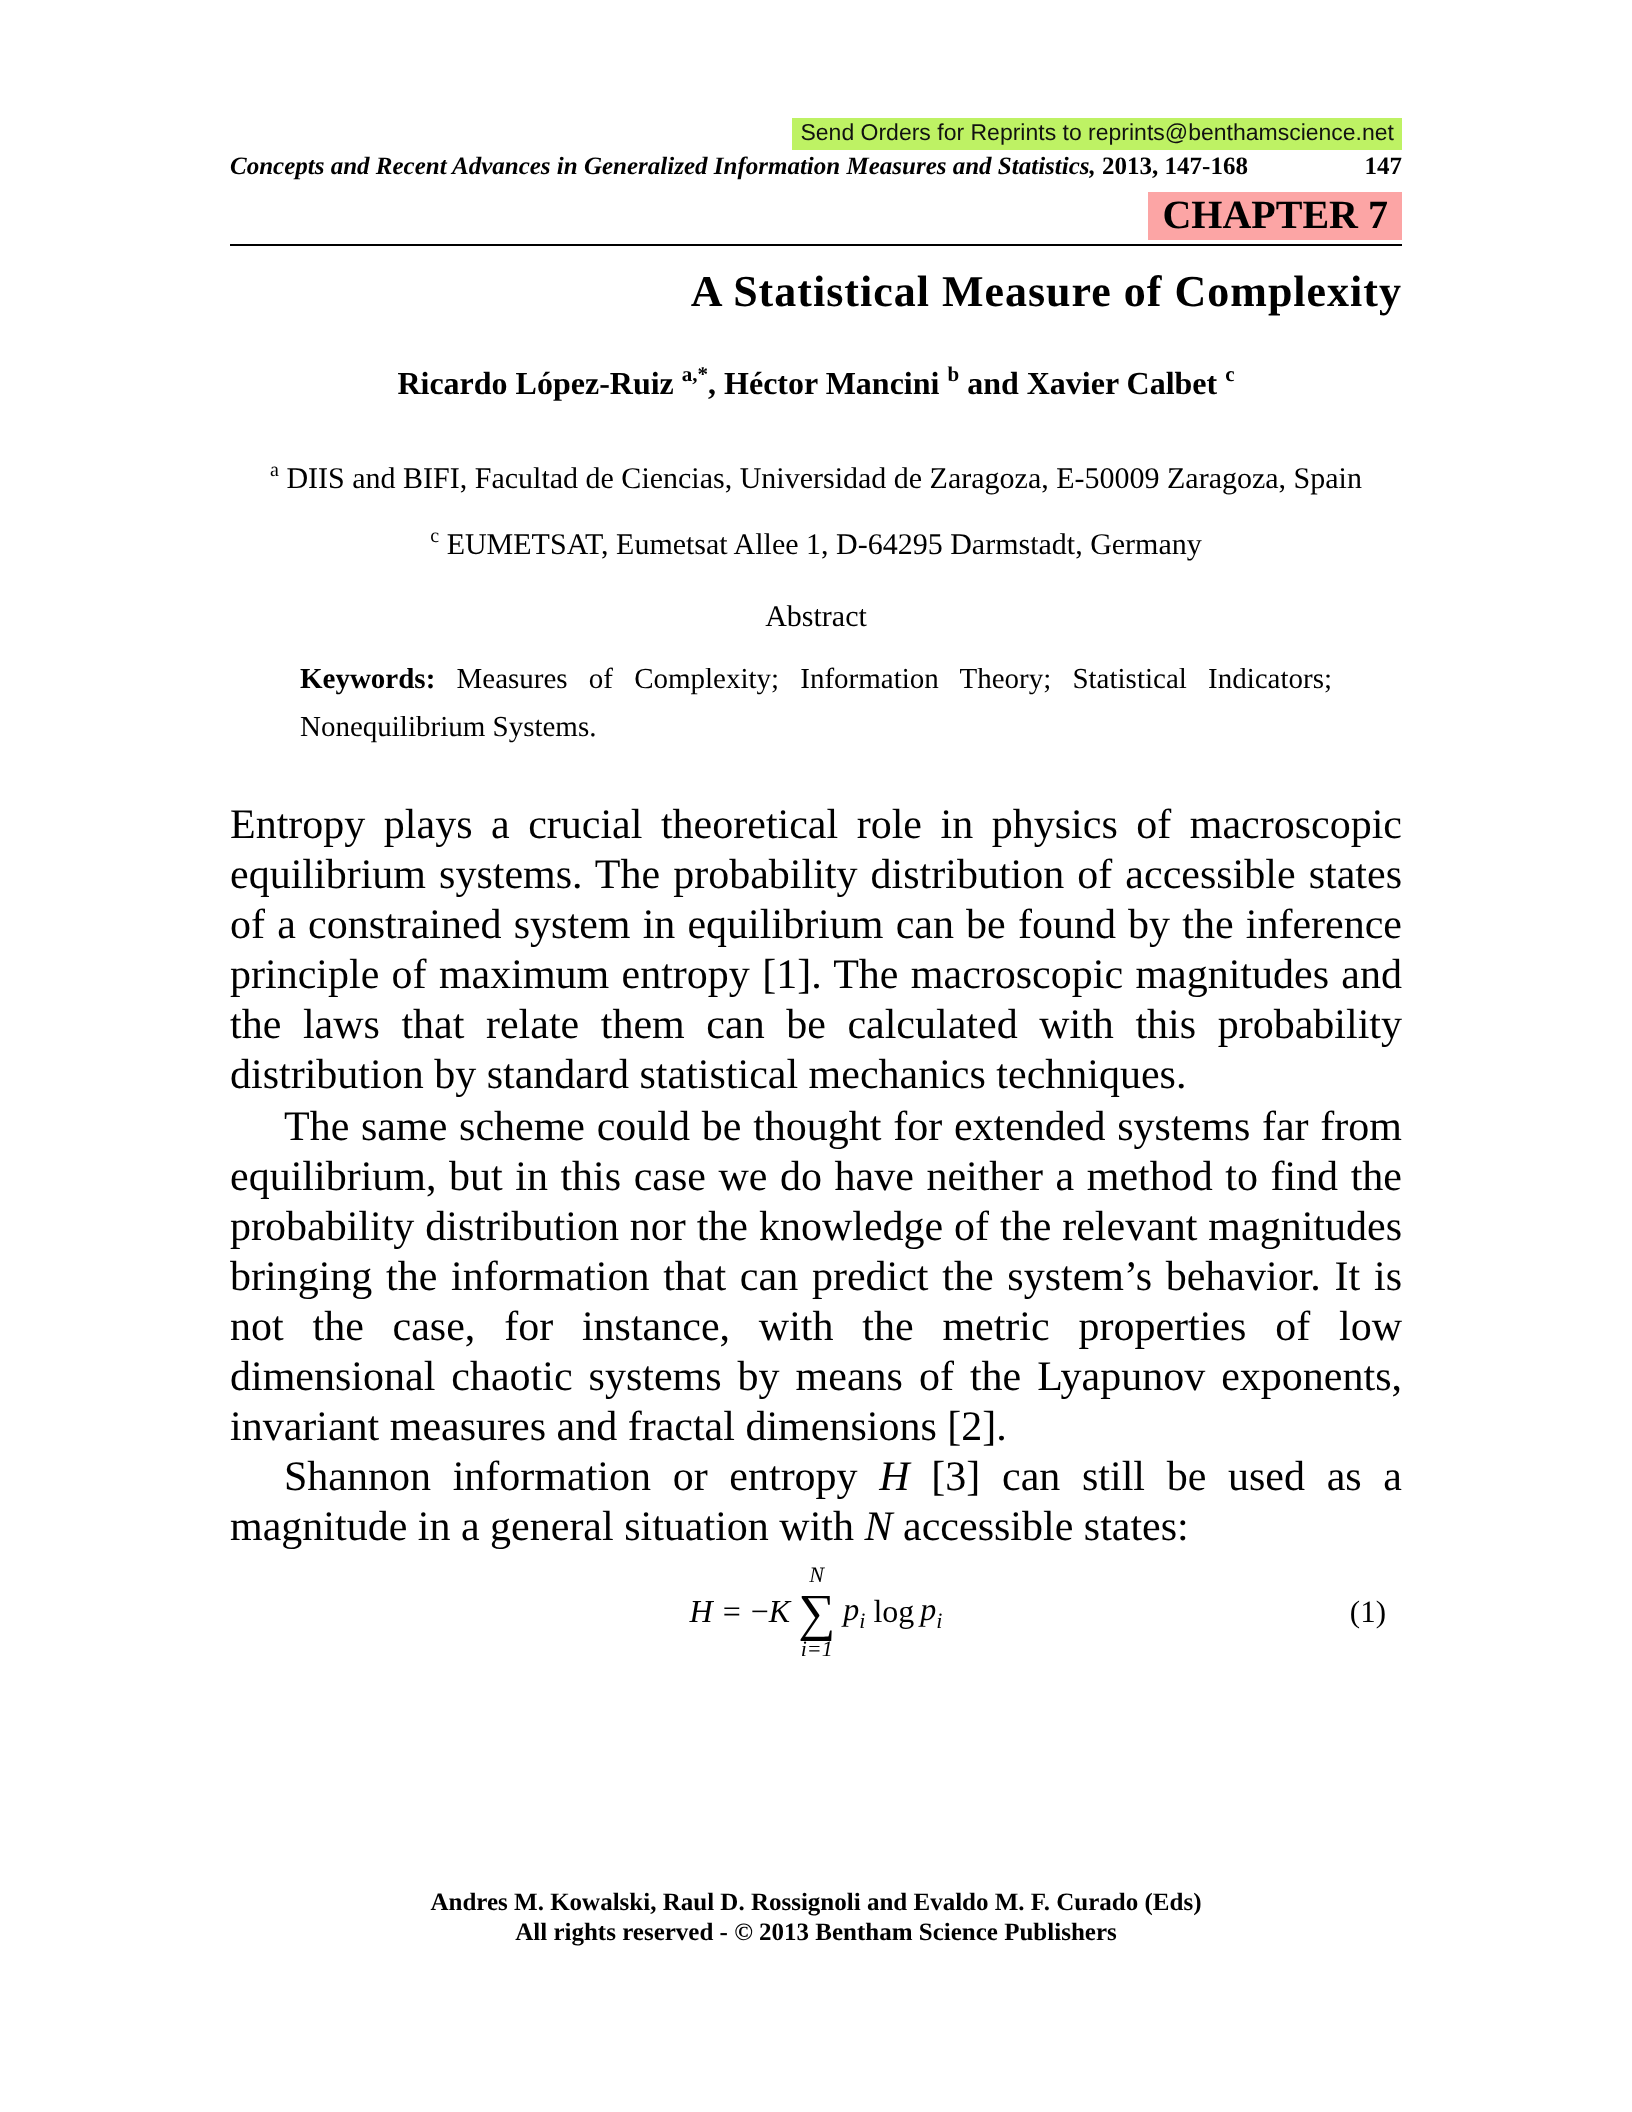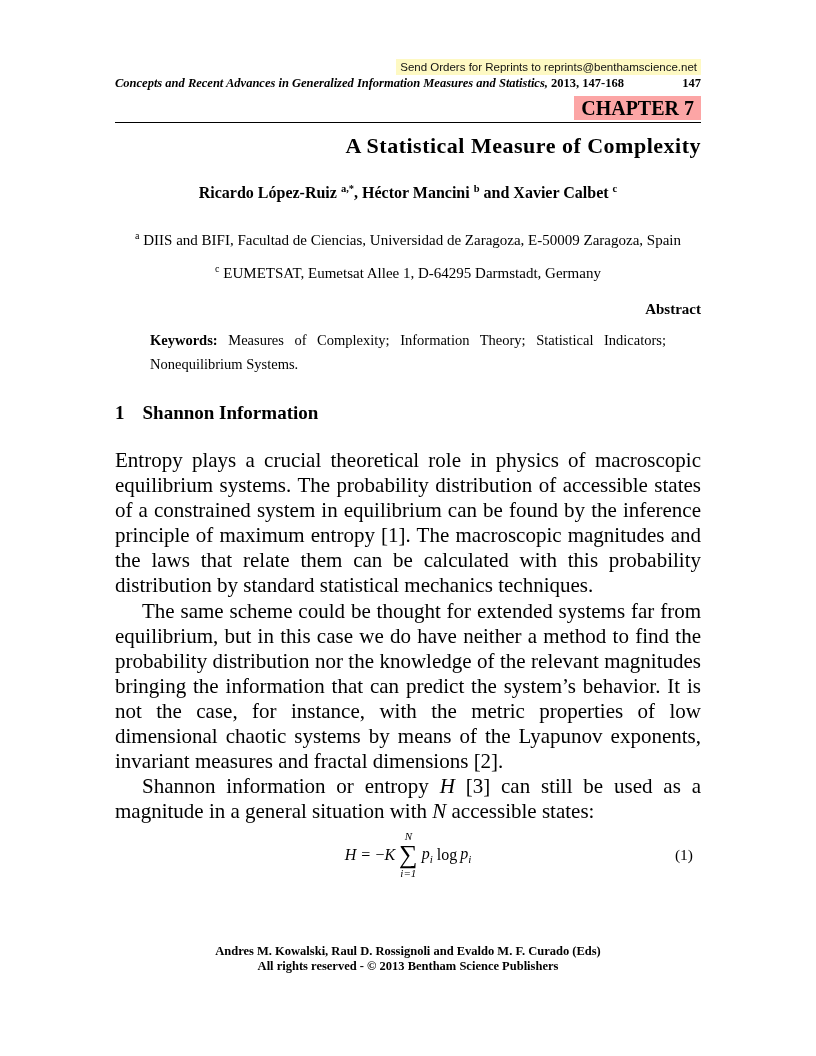--- a/index.html
+++ b/index.html
@@ -8,21 +8,21 @@
     width:816px; height:1056px;
     font-family:"Liberation Serif", serif;
     color:#000; position:relative; overflow:hidden;
   }
   .page { position:relative; width:816px; height:1056px; }
   .content { margin-left:115px; width:586px; padding-top:57px; }
 
   
   .reprint-bar { text-align:right; height:16px; }
   .reprint-bar .bar {
-    display:inline-block; background:#fef9c3;
+    display:inline-block; background:#bef264;
     font-family:"Liberation Sans", sans-serif; font-size:11.5px;
     line-height:14px; padding:1px 4px; color:#111;
   }
   .journal-line {
     margin-top:3px; display:flex; justify-content:space-between;
     font-size:12.5px; font-weight:bold; line-height:15px;
   }
   .journal-line .jtitle { font-style:italic; }
   .journal-line .jpage { padding-left:12px; }
   .chapter-row { margin-top:5px; text-align:right; }
@@ -34,21 +34,21 @@
 
   
   .paper-title { margin-top:10px; text-align:right; font-size:22px; line-height:26px; letter-spacing:0.5px; }
   .byline { margin-top:24px; text-align:center; font-size:16px; font-weight:bold; line-height:20px; }
   sup.aff { font-size:10.5px; vertical-align:super; line-height:0; font-weight:bold; }
   .affiliations { margin-top:24px; text-align:center; font-size:15px; line-height:26px; }
   .affiliation { margin-bottom:7px; }
   .affiliation sup { font-size:10px; vertical-align:super; line-height:0; }
 
   
-  .abstract-heading { margin-top:14px; text-align:right; font-size:15px; font-weight:bold; line-height:18px; }
+  .abstract-heading { margin-top:14px; text-align:center; font-size:15px; font-weight:normal; line-height:18px; }
   .abstract-block { margin:10px auto 0; width:516px; font-size:14.5px; line-height:24px; text-align:justify; }
   .abstract-block .abs-p { text-indent:28px; }
   .kw-label { font-weight:bold; }
 
   
   .section-heading { margin-top:26px; font-size:19px; font-weight:bold; line-height:22px; }
   .section-heading .sec-num { margin-right:18px; }
 
   .body-text { margin-top:24px; font-size:21px; line-height:25.1px; text-align:justify; }
   .body-text p { margin:0; }
@@ -106,21 +106,20 @@
       <div class="affiliation"><sup>a</sup><span> DIIS and BIFI, Facultad de Ciencias, Universidad de Zaragoza, E-50009 Zaragoza, Spain</span></div>
       <div class="affiliation"><sup>c</sup><span> EUMETSAT, Eumetsat Allee 1, D-64295 Darmstadt, Germany</span></div>
     </div>
 
     <div class="abstract-heading">Abstract</div>
 
     <div class="abstract-block">
       <p><span class="kw-label">Keywords:</span><span> Measures of Complexity; Information Theory; Statistical Indicators; Nonequilibrium Systems.</span></p>
     </div>
 
-    <h2 class="section-heading"><span class="sec-num">1</span><span>Shannon Information</span></h2>
 
     <div class="body-text">
       <p>Entropy plays a crucial theoretical role in physics of macroscopic equilibrium systems. The probability distribution of accessible states of a constrained system in equilibrium can be found by the inference principle of maximum entropy [1]. The macroscopic magnitudes and the laws that relate them can be calculated with this probability distribution by standard statistical mechanics techniques.</p>
       <p class="indent">The same scheme could be thought for extended systems far from equilibrium, but in this case we do have neither a method to find the probability distribution nor the knowledge of the relevant magnitudes bringing the information that can predict the system’s behavior. It is not the case, for instance, with the metric properties of low dimensional chaotic systems by means of the Lyapunov exponents, invariant measures and fractal dimensions [2].</p>
       <p class="indent"><span>Shannon information or entropy </span><span class="mi">H</span><span> [3] can still be used as a magnitude in a general situation with </span><span class="mi">N</span><span> accessible states:</span></p>
     </div>
 
     <div class="equation">
       <span class="eq-math">
         <span class="mi">H</span>

